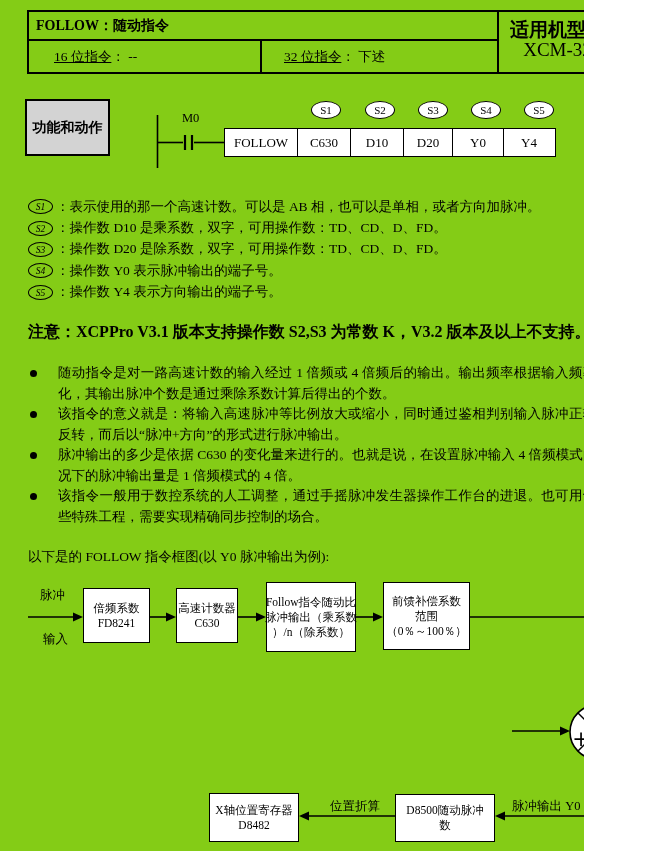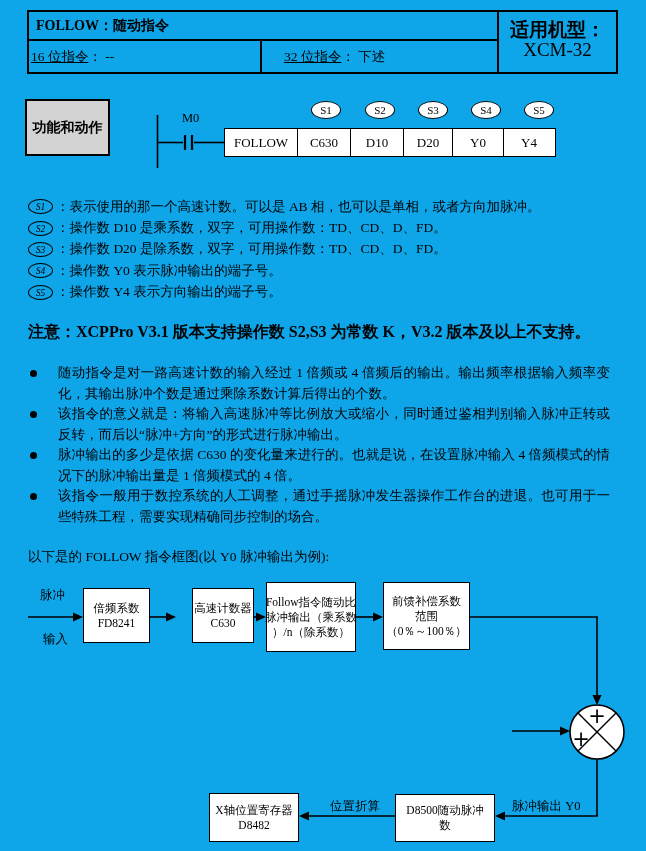--- a/index.html
+++ b/index.html
@@ -1,34 +1,34 @@
 <!DOCTYPE html>
 <html><head>
 <meta charset="utf-8">
 <style>
   * { margin:0; padding:0; box-sizing:border-box; }
   body { background:#fff; }
   .page {
-    position:relative; width:646px; height:851px; background:#0ea5e9;
+    position:relative; width:584px; height:851px; background:#84cc16;
     color:#000; font-family:"Liberation Serif","DejaVu Serif",serif;
     overflow:hidden;
   }
   .bold { font-weight:bold; }
   .ul { text-decoration:underline; }
 
   
   .hdr { position:absolute; left:27px; top:10px; width:591px; height:64px;
          border:2px solid #000; display:flex; }
   .hdr-left { width:468px; display:flex; flex-direction:column; }
   .hdr-title-row { height:29px; border-bottom:2px solid #000;
          display:flex; align-items:center; padding-left:7px;
          font-size:14px; font-weight:bold; }
   .hdr-row2 { flex:1; display:flex; font-size:13.5px; }
   .hdr-c16 { width:233px; border-right:2px solid #000; display:flex;
-         align-items:center; padding-left:2px; }
+         align-items:center; padding-left:25px; }
   .hdr-c32 { flex:1; display:flex; align-items:center; padding-left:22px; }
   .hdr-right { flex:1; border-left:2px solid #000; text-align:center;
          padding-top:8px; font-size:19px; line-height:20px; }
 
   
   .ladder { position:absolute; left:0; top:95px; width:646px; height:100px; }
   .ladder svg { position:absolute; left:0; top:0; }
   .fn-box { position:absolute; left:25px; top:4px; width:85px; height:57px;
          background:#d3d3d3; border:2px solid #000; display:flex;
          align-items:center; justify-content:center;
@@ -213,21 +213,21 @@
       <polygon points="299,242 309,237.5 309,246.5" fill="#000"></polygon>
     </svg>
 
     <span class="dlabel" style="left:40px;top:13px">脉冲</span>
     <span class="dlabel" style="left:43px;top:57px">输入</span>
 
     <div class="dbox" style="left:83px;top:14px;width:67px;height:55px">
       <span>倍频系数</span>
       <span>FD8241</span>
     </div>
-    <div class="dbox" style="left:192px;top:14px;width:62px;height:55px">
+    <div class="dbox" style="left:176px;top:14px;width:62px;height:55px">
       <span>高速计数器</span>
       <span>C630</span>
     </div>
     <div class="dbox" style="left:266px;top:8px;width:90px;height:70px">
       <span>Follow指令随动比</span>
       <span>脉冲输出（乘系数</span>
       <span>）/n（除系数）</span>
     </div>
     <div class="dbox" style="left:383px;top:8px;width:87px;height:68px">
       <span>前馈补偿系数</span>

